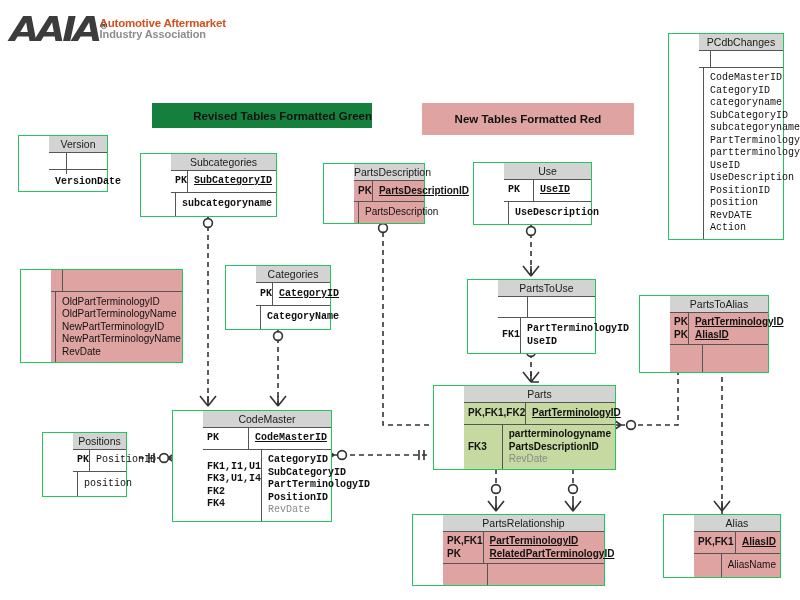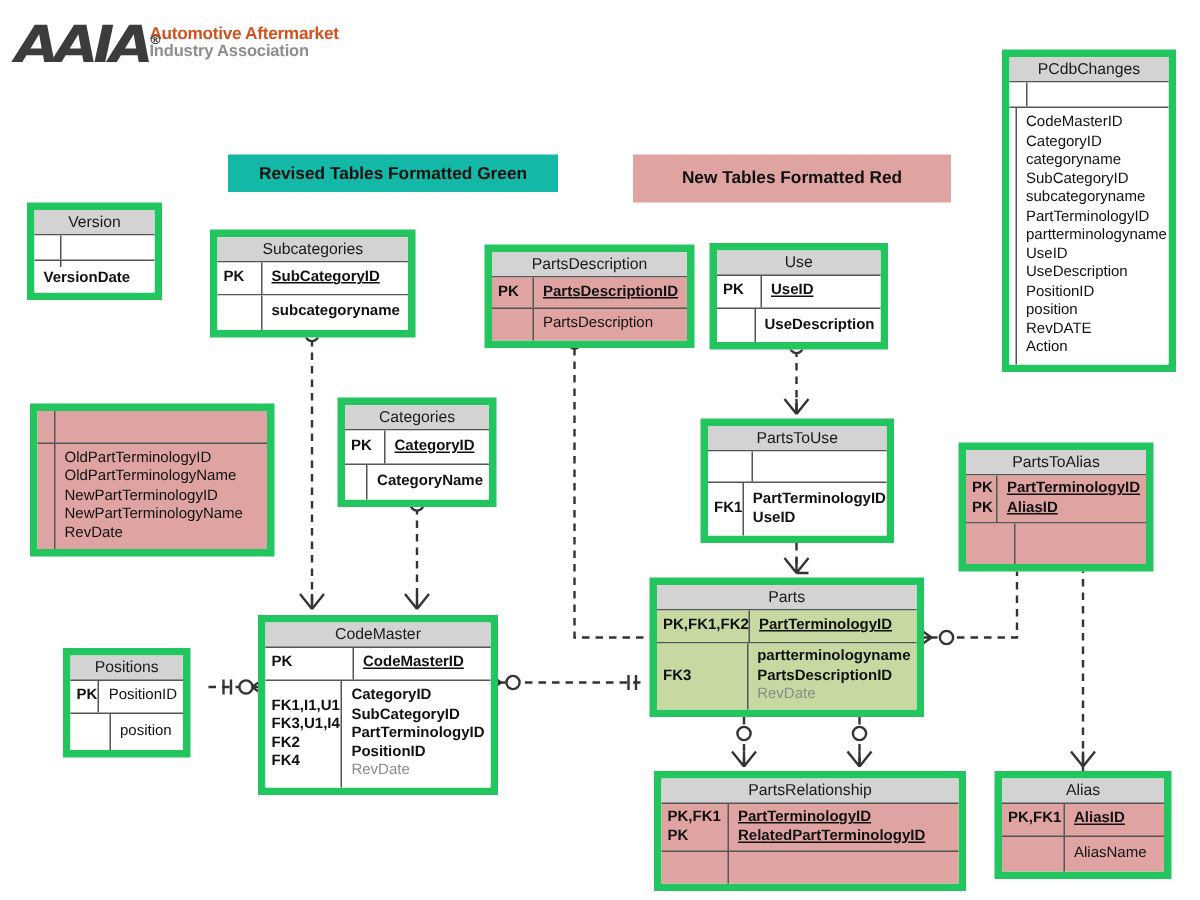--- a/index.html
+++ b/index.html
@@ -37,57 +37,57 @@
   }
   .motorsub{font-size:3.6px;letter-spacing:1px;color:#23326b;font-style:normal;font-weight:bold;}
 
   
   .legend{position:absolute;display:flex;align-items:center;justify-content:center;
           font-size:11.5px;font-weight:bold;color:#111;}
   .legend.green{left:152px;top:103px;width:220px;height:25px;}
   .legend.red{left:422px;top:103px;width:212px;height:32px;}
 
   
-  .tbl{position:absolute;border:5px solid #22c55e;background:#fff;box-sizing:border-box;}
+  .tbl{position:absolute;border:1px solid #22c55e;background:#fff;box-sizing:border-box;padding-left:30px;}
   .tbl .hdr{
     background:#d3d3d3;border-bottom:1px solid #555;text-align:center;
     font-size:10.5px;color:#1a1a1a;line-height:16px;height:16px;
   }
   .sec{display:flex;border-bottom:1px solid #555;box-sizing:border-box;}
   .sec:last-child{border-bottom:none;}
   .key{border-right:1px solid #555;box-sizing:border-box;
        display:flex;flex-direction:column;justify-content:center;
        padding:2px 0 2px 4px;font-size:10px;font-weight:bold;color:#111;}
   .fields{flex:1;box-sizing:border-box;padding:2px 4px 2px 6px;
           display:flex;flex-direction:column;justify-content:center;
           font-size:10px;color:#111;}
   .fields .f{line-height:12.5px;white-space:nowrap;}
   .key .f{line-height:12.5px;white-space:nowrap;}
   .f.pk{font-weight:bold;text-decoration:underline;}
   .f.b{font-weight:bold;}
   .f.dim{color:#8a8a8a;}
   .fill-green{background:#c6d9a1;}
   .fill-red{background:#dfa4a1;}
-  .fill-white{background:#ffffff;}
+  .fill-white{background:#ffffff;font-family:Liberation Mono, monospace;}
 </style>
 </head>
 <body>
 
 <div id="canvas">
 
   <div class="brand">
     <div class="aaia"><span>AAIA</span><span class="reg">®</span></div>
     <div class="brandtxt">
       <div class="l1">Automotive Aftermarket</div>
       <div class="l2">Industry Association</div>
     </div>
   </div>
 
 
-  <div class="legend green" style="background: #14b8a6;">
+  <div class="legend green" style="background: #15803d; justify-content: flex-end;">
     <span>Revised Tables Formatted Green</span>
   </div>
   <div class="legend red" style="background: rgb(223, 164, 161);">
     <span>New Tables Formatted Red</span>
   </div>
 
   <svg id="wires" viewBox="0 0 800 600">
     <g fill="none" stroke="#333" stroke-width="1.6" stroke-dasharray="5,4">
 
       <path d="M208,199 L208,405"></path>
@@ -216,21 +216,21 @@
           <div class="f pk">SubCategoryID</div>
         </div>
       </div>
       <div class="sec fill-white" style="height: 23px;">
         <div class="key" style="width: 30px;"></div>
         <div class="fields">
           <div class="f b">subcategoryname</div>
         </div>
       </div>
     </div>
-    <div class="tbl" style="left: 323px; top: 163px; width: 140px;">
+    <div class="tbl" style="left: 323px; top: 163px; width: 102px;">
       <div class="hdr">PartsDescription</div>
       <div class="sec fill-red" style="height: 21px;">
         <div class="key" style="width: 28px;">
           <div class="f">PK</div>
         </div>
         <div class="fields">
           <div class="f pk">PartsDescriptionID</div>
         </div>
       </div>
       <div class="sec fill-red" style="height: 21px;">
@@ -405,21 +405,21 @@
           <div class="f">PositionID</div>
         </div>
       </div>
       <div class="sec fill-white" style="height: 24px;">
         <div class="key" style="width: 27px;"></div>
         <div class="fields">
           <div class="f">position</div>
         </div>
       </div>
     </div>
-    <div class="tbl" style="left: 436px; top: 514px; width: 208px;">
+    <div class="tbl" style="left: 412px; top: 514px; width: 193px;">
       <div class="hdr">PartsRelationship</div>
       <div class="sec fill-red" style="height: 32px;">
         <div class="key" style="width: 45px;">
           <div class="f">PK,FK1</div>
           <div class="f">PK</div>
         </div>
         <div class="fields">
           <div class="f pk">PartTerminologyID</div>
           <div class="f pk">RelatedPartTerminologyID</div>
         </div>

